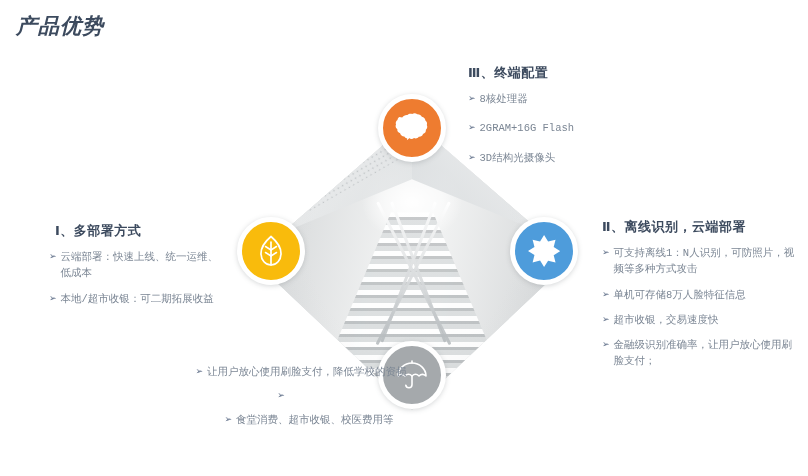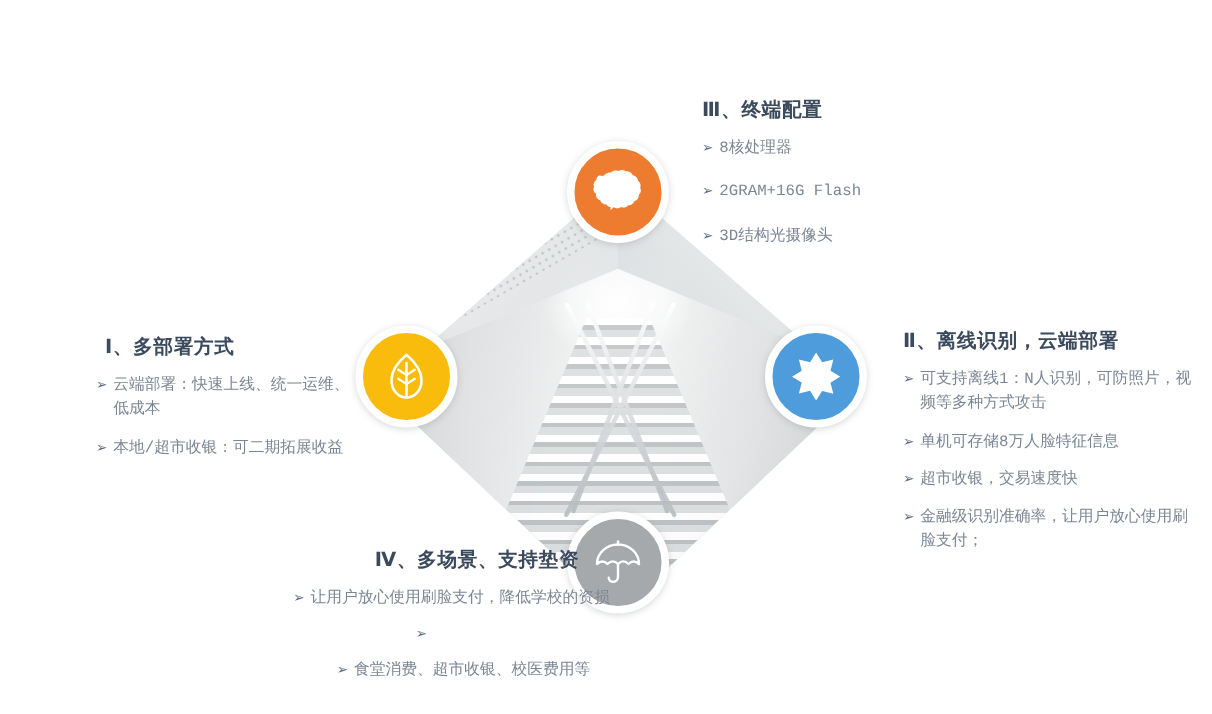--- a/index.html
+++ b/index.html
@@ -176,21 +176,21 @@
   .bullets li .mk {
     flex: 0 0 auto;
     color: #5b6b85;
     font-size: 9px;
     margin-right: 4px;
     line-height: 1.7;
   }
   .bullets li .tx { flex: 1 1 auto; font-family: Liberation Mono, monospace; }
 
   
-  #block-1 { left: 64px; top: 222px; width: 170px; }
+  #block-1 { left: 49px; top: 222px; width: 170px; }
   #block-1 h3 { padding-left: 6px; }
 
   
   #block-2 { left: 602px; top: 218px; width: 200px; }
 
   
   #block-3 { left: 468px; top: 64px; width: 200px; }
   #block-3 .bullets li { margin-bottom: 13px; }
 
   
@@ -200,20 +200,21 @@
   #block-4 .bullets li.row-a { padding-left: 36px; }
   #block-4 .bullets li.row-b { padding-left: 0px; }
   #block-4 .bullets li.row-c { padding-left: 52px; }
   #block-4 .bullets li .tx { flex: 0 1 auto; white-space: nowrap; }
 </style>
 </head>
 <body>
 
 <div id="slide">
 
+  <div id="page-title">产品优势</div>
 
   <div id="center-visual">
     <div id="diamond-clip">
       <div id="photo">
         <div id="panel-left"></div>
         <div id="panel-right"></div>
         <div id="ceiling-dots"></div>
         <div id="stairs"></div>
         <div class="rail" id="rail-l2"></div>
         <div class="rail" id="rail-l1"></div>
@@ -312,21 +313,20 @@
         <span class="tx">2GRAM+16G Flash</span>
       </li>
       <li>
         <span class="mk">➢</span>
         <span class="tx">3D结构光摄像头</span>
       </li>
     </ul>
   </div>
 
   <div class="block" id="block-4">
-    <h3>Ⅳ、多场景、支持垫资</h3>
     <ul class="bullets">
       <li class="row-a">
         <span class="mk">➢</span>
         <span class="tx">让用户放心使用刷脸支付，降低学校的资损</span>
       </li>
       <li class="row-b">
         <span class="mk">➢</span>
       </li>
       <li class="row-c">
         <span class="mk">➢</span>

